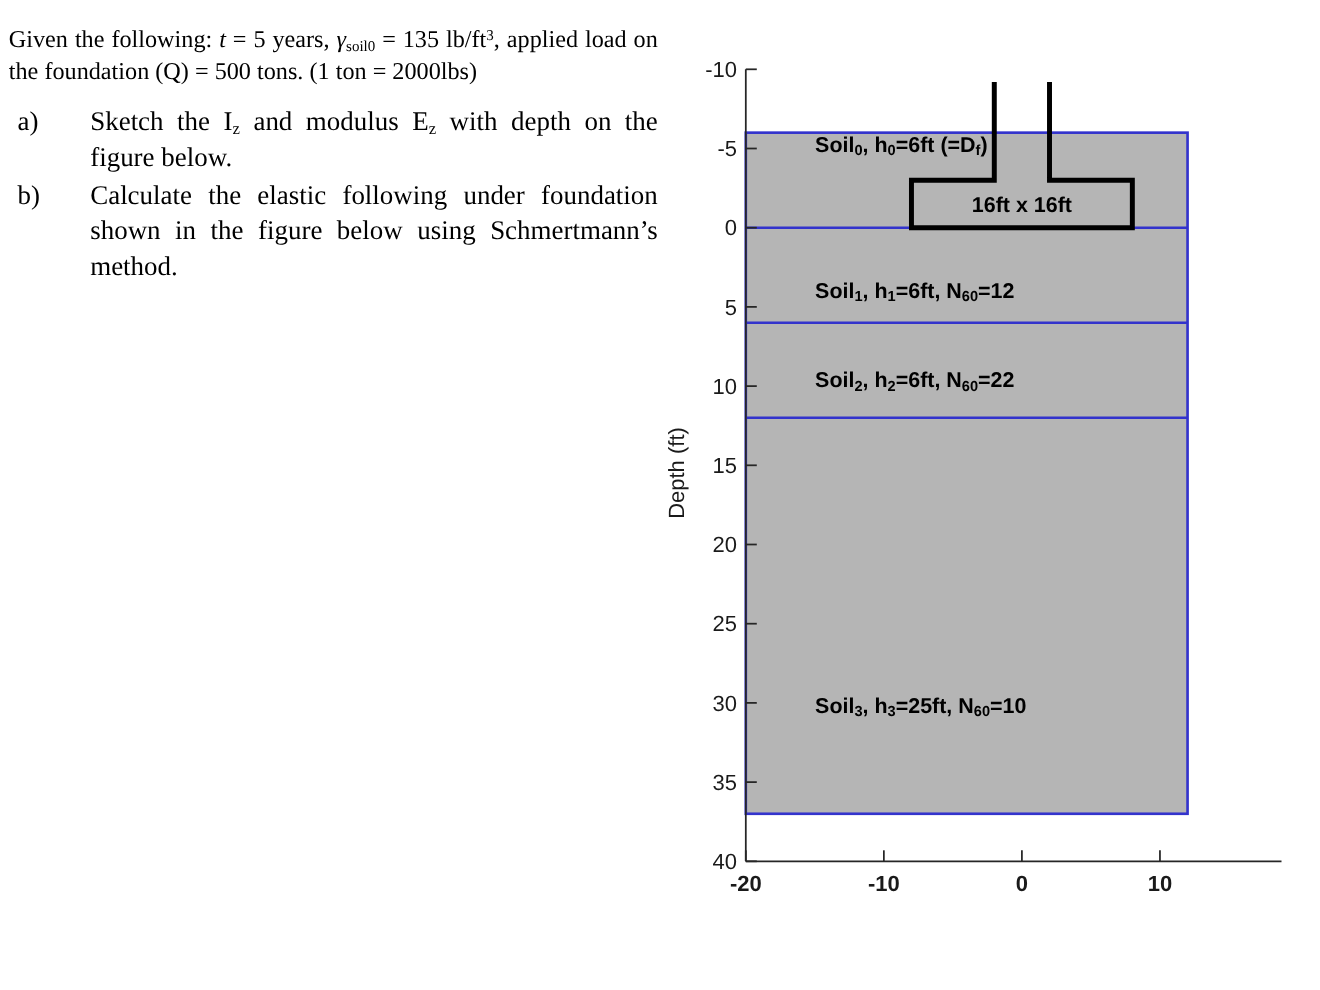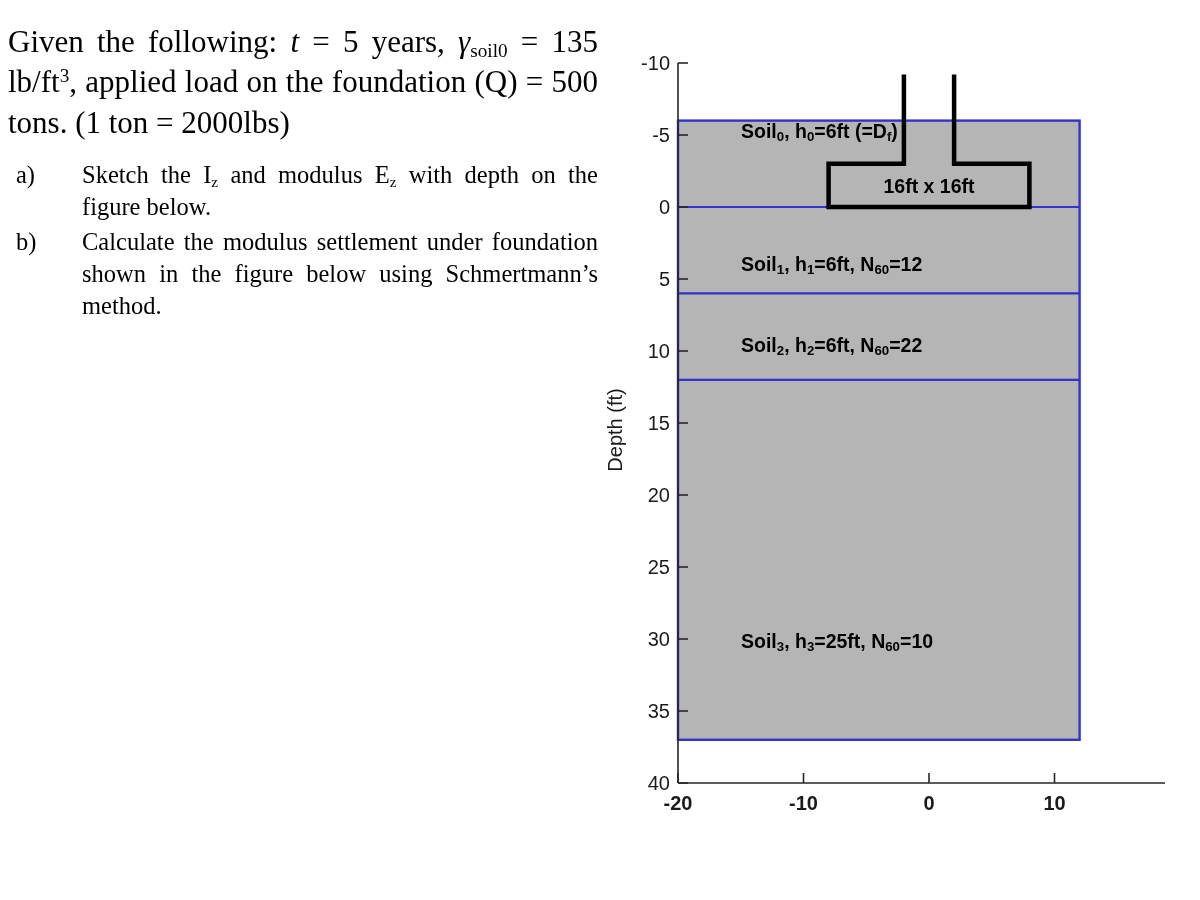--- a/index.html
+++ b/index.html
@@ -7,21 +7,21 @@
     width:1200px;height:900px;background:#ffffff;overflow:hidden;position:relative;
     font-family:"Liberation Sans",sans-serif;
   }
   
   #problem{
     position:absolute;left:8px;top:22px;width:590px;
     font-family:"Liberation Serif",serif;
     color:#000;
   }
   #problem .para{
-    font-size:31px;line-height:1.30;text-align:justify;text-justify:inter-word;
+    font-size:22px;line-height:1.30;text-align:justify;text-justify:inter-word;
     margin:0 0 16px 0;
   }
   .items{margin:0;padding:0;list-style:none;}
   .item{
     display:flex;font-size:24.5px;line-height:1.32;margin-bottom:2px;
   }
   .item .marker{width:46px;flex:0 0 46px;padding-left:8px;box-sizing:border-box;}
   .item .body{flex:1;text-align:justify;text-justify:inter-word;margin-left:28px;}
   i.math{font-style:italic;}
   sub{font-size:0.62em;vertical-align:-0.26em;line-height:0;}
@@ -49,21 +49,21 @@
 <div id="problem">
   <p class="para"><span>Given the following: </span><i class="math">t</i><span> = 5 years, </span><i class="math">γ</i><sub>soil0</sub><span> =  135 lb/ft</span><sup>3</sup><span>, applied load on the foundation (Q) = 500 tons. (1 ton = 2000lbs)</span></p>
 
   <ul class="items">
     <li class="item">
       <span class="marker">a)</span>
       <span class="body"><span>Sketch the I</span><sub>z</sub><span> and modulus E</span><sub>z</sub><span> with depth on the figure below.</span></span>
     </li>
     <li class="item">
       <span class="marker">b)</span>
-      <span class="body">Calculate the modulus settlement under foundation shown in the figure below using Schmertmann’s method.</span>
+      <span class="body">Calculate the elastic following under foundation shown in the figure below using Schmertmann’s method.</span>
     </li>
   </ul>
 </div>
 
 <div id="figure">
   <svg width="1200" height="900" viewBox="0 0 1200 900" xmlns="http://www.w3.org/2000/svg">
 
     <g>
       <rect id="soilRect" x="678" y="120.6" width="401.5999999999999" height="619.1999999999999" fill="#b5b5b5" stroke="#3333cc" stroke-width="2.4"></rect>
     </g>

